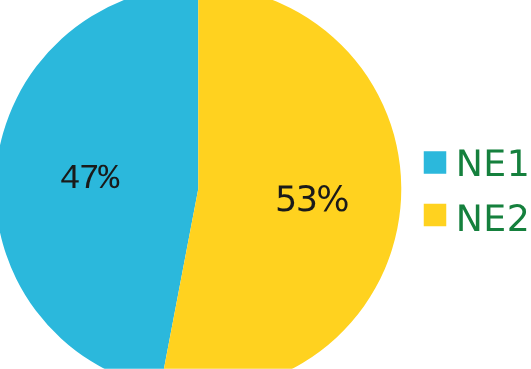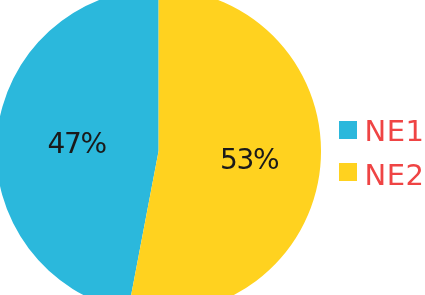--- a/index.html
+++ b/index.html
@@ -15,31 +15,31 @@
   #chart { position:absolute; left:0; top:0; }
   .slice-label {
     position:absolute;
     font-size:28px;
     line-height:1;
     letter-spacing:-1.3px;
     color:#1a1a1a;
     white-space:nowrap;
   }
   .legend-swatch { position:absolute; width:18px; height:18px; }
-  .legend-text { position:absolute; font-size:29px; line-height:1; color:#ef4444; white-space:nowrap; letter-spacing:0.45px; }
+  .legend-text { position:absolute; font-size:29px; line-height:1; color:#15803d; white-space:nowrap; letter-spacing:0.45px; }
 </style>
 </head>
 <body>
 
 <svg id="chart" viewBox="0 0 425 295" width="425" height="295">
   <path id="slice-0" fill="#2bb8dc" d="M 158.6 151.1 L 158.60 -11.30 A 162.4 162.4 0 0 0 128.17 310.62 Z"></path>
   <path id="slice-1" fill="#ffd21f" d="M 158.6 151.1 L 128.17 310.62 A 162.4 162.4 0 1 0 158.60 -11.30 Z"></path>
 </svg>
 
-<div class="slice-label" id="label-0" style="left:47.5px;top:130.3px;">47%</div>
+<div class="slice-label" id="label-0" style="left:47.5px;top:130.3px;font-family:Liberation Mono, monospace;">47%</div>
 <div class="slice-label" id="label-1" style="left:220px;top:145.5px;">53%</div>
 
 <div id="legend">
   <div>
     <span class="legend-swatch" style="left:339px;top:121px;background:#2bb8dc"></span>
     <span class="legend-text" style="left:364.5px;top:116.5px;">NE1</span>
   </div>
   <div>
     <span class="legend-swatch" style="left:339px;top:163px;background:#ffd21f"></span>
     <span class="legend-text" style="left:364.5px;top:161px;">NE2</span>

